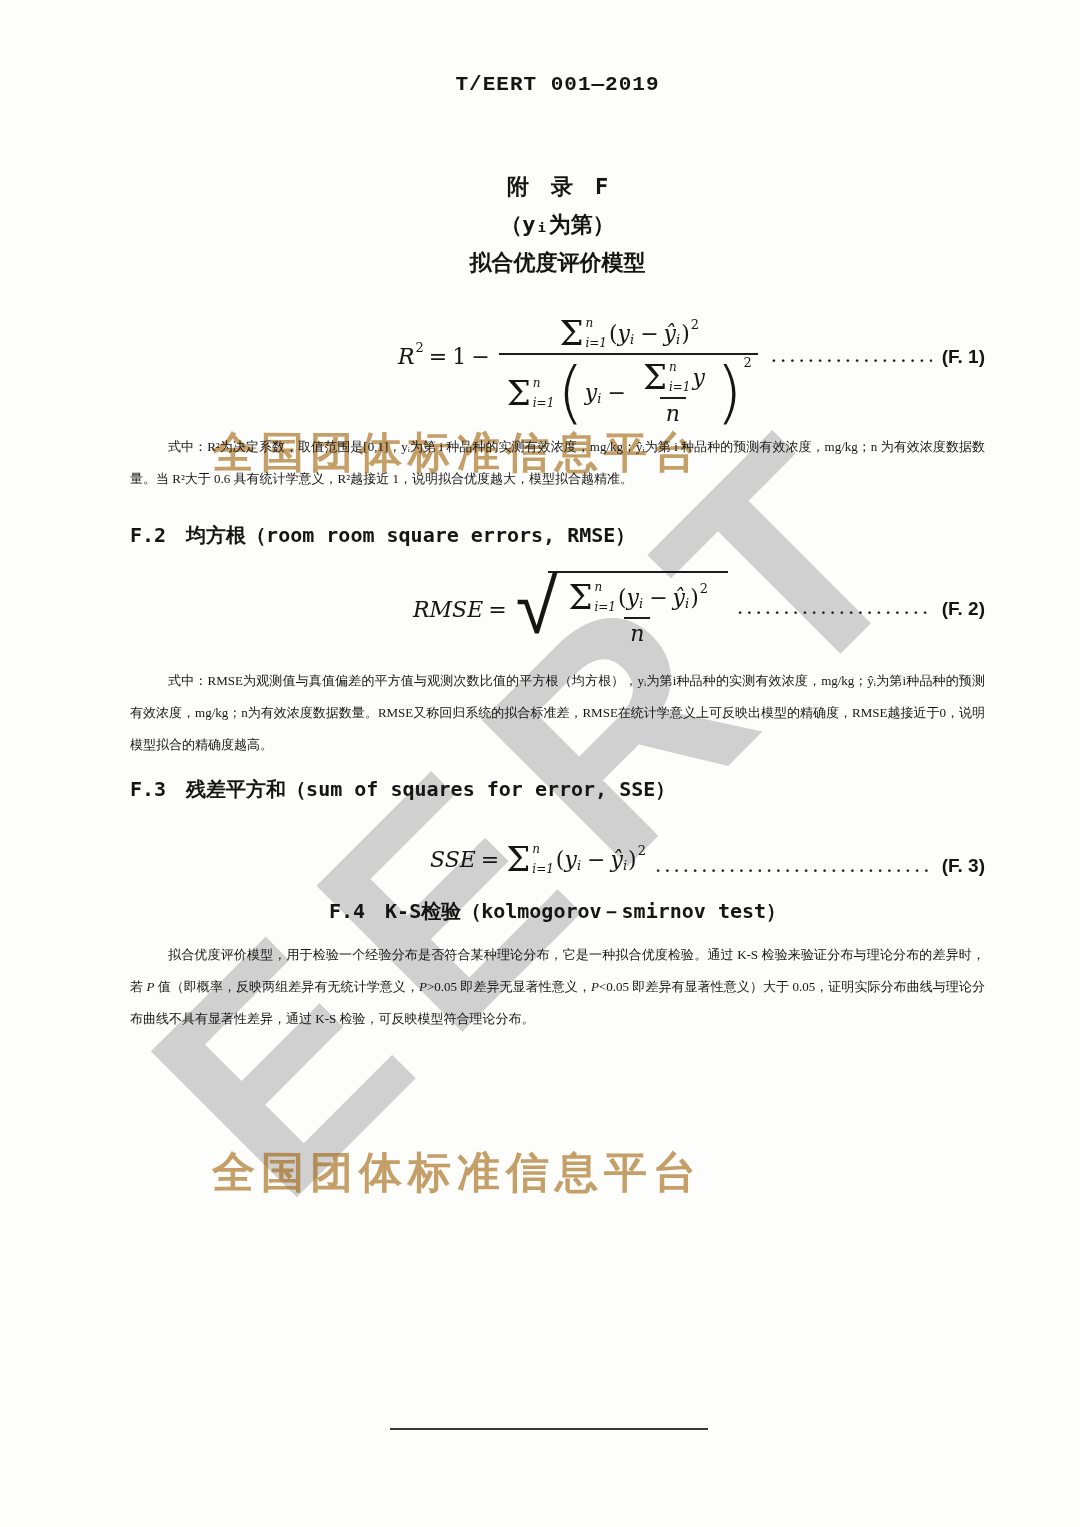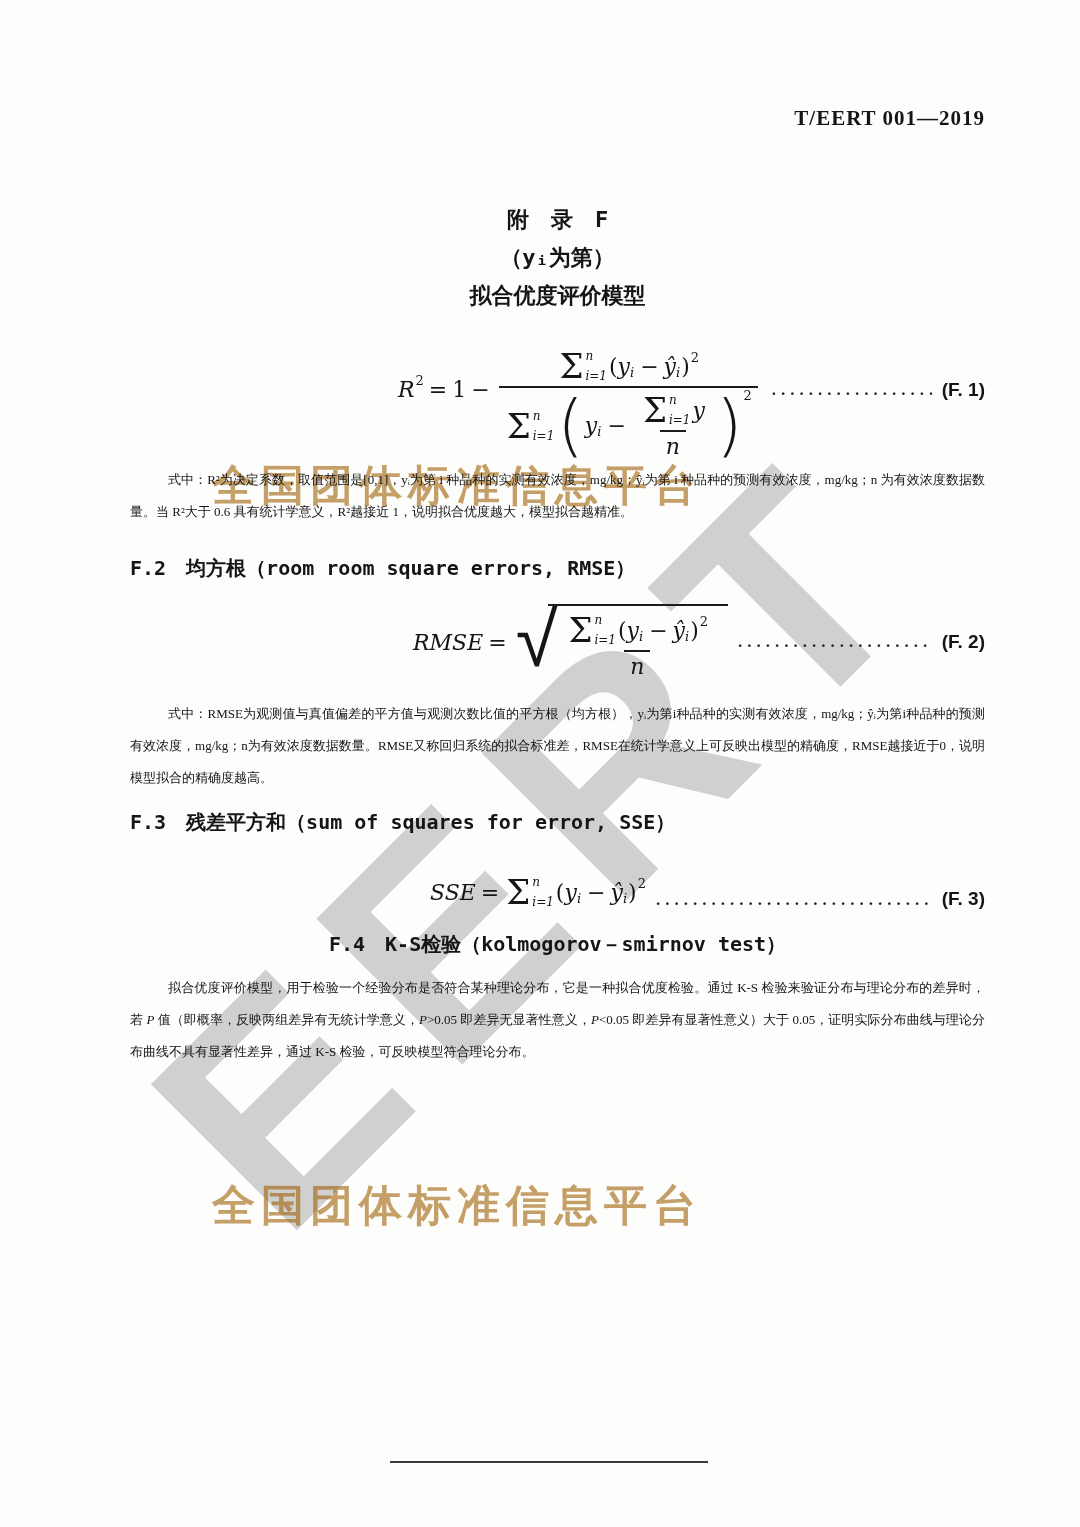--- a/index.html
+++ b/index.html
@@ -12,22 +12,22 @@
     transform:translate(-50%,-50%) rotate(-45deg);
     font-family:"Liberation Sans","DejaVu Sans",sans-serif;font-weight:bold;
     font-size:300px;letter-spacing:34px;color:#c6c6c6;opacity:.8;white-space:nowrap;}
   .wm-band{position:absolute;z-index:0;font-family:"Liberation Sans","DejaVu Sans",sans-serif;
     font-weight:bold;font-size:43px;letter-spacing:6px;color:#a16207;opacity:.6;white-space:nowrap;}
   .wm-band.top{left:212px;top:352px;}
   .wm-band.bottom{left:212px;top:1072px;}
 
   .content{position:relative;z-index:2;padding:0 95px 0 130px;}
 
-  .doc-header{margin-top:105px;text-align:right;
-    font-family:Liberation Serif, serif;font-weight:bold;
+  .doc-header{margin-top:72px;text-align:center;
+    font-family:Liberation Mono, monospace;font-weight:bold;
     font-size:21px;line-height:26px;letter-spacing:1px;}
 
   .title-block{margin-top:70px;text-align:center;font-weight:bold;}
   .title-block .tl{font-size:22px;line-height:38px;
     font-family:"DejaVu Sans Mono","Liberation Sans",sans-serif;}
 
   .sec-h{font-weight:bold;font-size:20px;line-height:28px;
     font-family:"DejaVu Sans Mono","Liberation Sans",monospace,sans-serif;}
   .sec-h.h1{margin-top:12px;} .sec-h.h2{margin-top:26px;}
   .sec-h.h3{margin-top:14px;} .sec-h.h4{margin-top:20px;text-align:center;}

